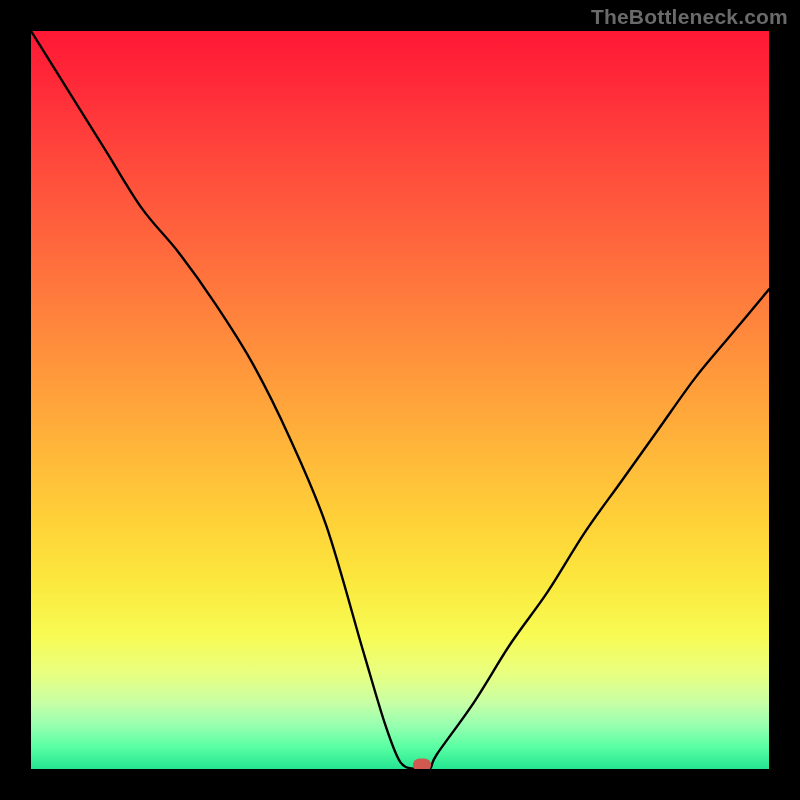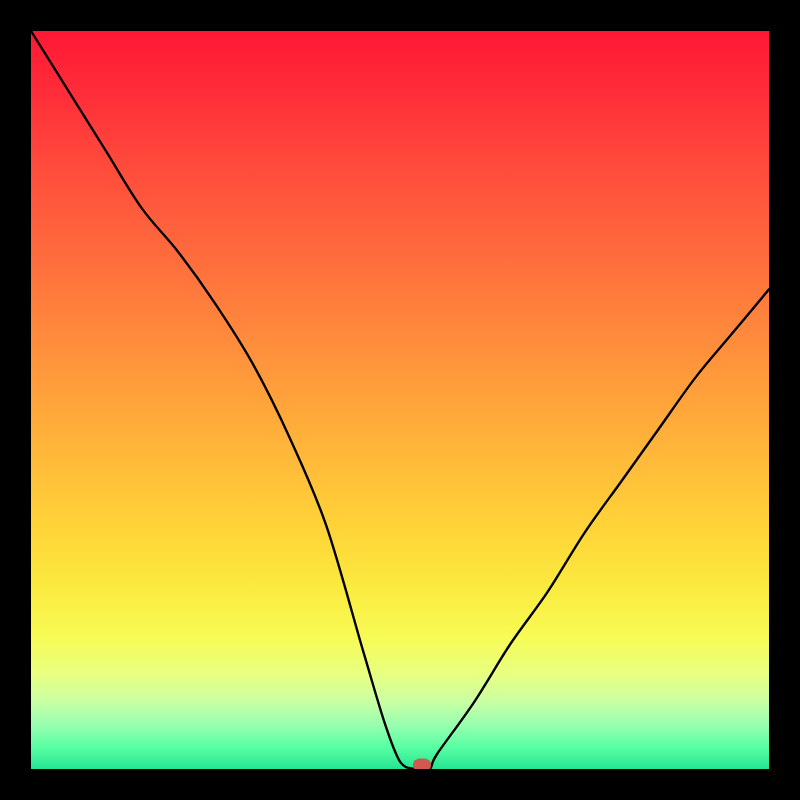--- a/index.html
+++ b/index.html
@@ -64,20 +64,21 @@
     font-size: 21px;
     font-weight: 600;
     color: #6a6a6a;
     letter-spacing: 0.2px;
   }
 </style>
 </head>
 <body>
 
 <div class="frame">
+  <div class="watermark">TheBottleneck.com</div>
   <div class="plot">
     <div class="gradient"></div>
     <svg class="curve" viewBox="0 0 738 738" preserveAspectRatio="none">
       <path id="curve-path" d="M 0.00 0.00 C 6.15 9.84, 24.60 39.36, 36.90 59.04 C 49.20 78.72, 61.50 98.40, 73.80 118.08 C 86.10 137.76, 98.40 159.90, 110.70 177.12 C 123.00 194.34, 135.30 205.41, 147.60 221.40 C 159.90 237.39, 172.20 254.61, 184.50 273.06 C 196.80 291.51, 209.10 309.96, 221.40 332.10 C 233.70 354.24, 246.00 378.84, 258.30 405.90 C 270.60 432.96, 282.90 458.79, 295.20 494.46 C 307.50 530.13, 322.26 586.71, 332.10 619.92 C 341.94 653.13, 348.09 675.27, 354.24 693.72 C 360.39 712.17, 364.08 723.24, 369.00 730.62 C 373.92 738.00, 378.84 736.77, 383.76 738.00 C 388.68 739.23, 394.83 740.46, 398.52 738.00 C 402.21 735.54, 398.52 734.31, 405.90 723.24 C 413.28 712.17, 430.50 690.03, 442.80 671.58 C 455.10 653.13, 467.40 630.99, 479.70 612.54 C 492.00 594.09, 504.30 579.33, 516.60 560.88 C 528.90 542.43, 541.20 520.29, 553.50 501.84 C 565.80 483.39, 578.10 467.40, 590.40 450.18 C 602.70 432.96, 615.00 415.74, 627.30 398.52 C 639.60 381.30, 651.90 362.85, 664.20 346.86 C 676.50 330.87, 688.80 317.34, 701.10 302.58 C 713.40 287.82, 731.85 265.68, 738.00 258.30" fill="none" stroke="#000" stroke-width="2.4" stroke-linejoin="round" stroke-linecap="round"></path>
     </svg>
     <div class="marker" id="marker" style="left: 391.14px; top: 734.31px;"></div>
   </div>
 </div>
 
 </body></html>

